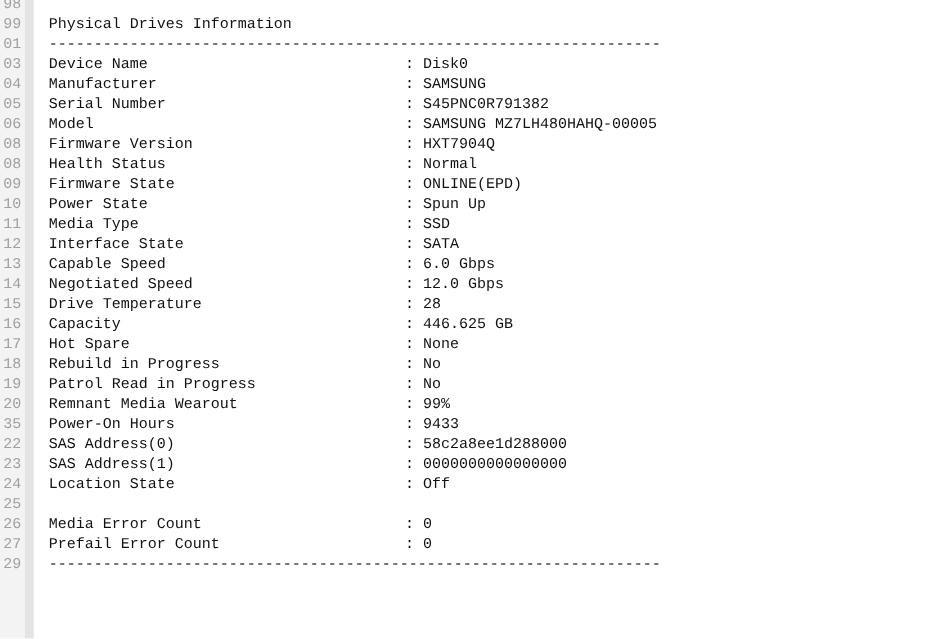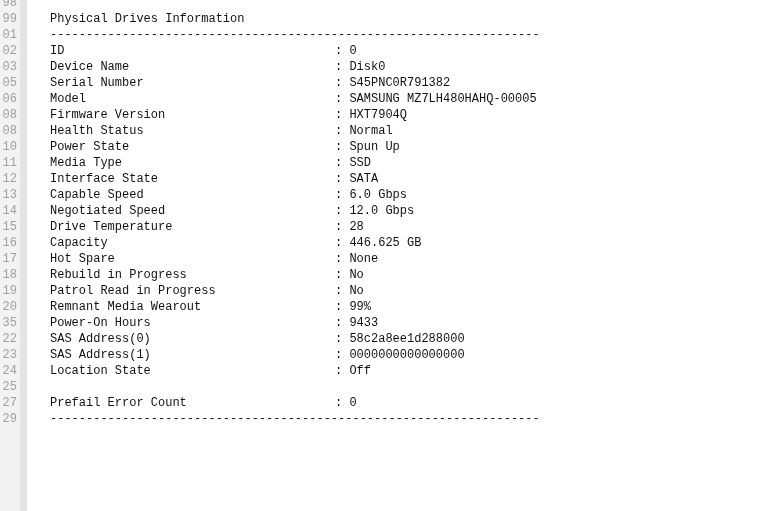--- a/index.html
+++ b/index.html
@@ -49,58 +49,60 @@
     text-align: right;
     color: #a0a0a0;
     overflow: hidden;
   }
   .sepcell {
     flex: 0 0 7px;
     width: 7px;
   }
   .ltext {
     flex: 1 1 auto;
-    padding-left: 23px;
+    padding-left: 12px;
     white-space: pre;
     overflow: hidden;
   }
   .lbl {
     display: inline-block;
     width: 285px;
     white-space: pre;
   }
 </style>
 </head>
 <body>
 
 <div class="screen">
   <div class="gutter-bg"></div>
   <div class="gutter-sep"></div>
   <div class="rows">
       <div class="row"><span class="lnum">98</span><span class="sepcell"></span><span class="ltext"></span></div>
       <div class="row"><span class="lnum">99</span><span class="sepcell"></span><span class="ltext">Physical Drives Information</span></div>
       <div class="row"><span class="lnum">01</span><span class="sepcell"></span><span class="ltext">--------------------------------------------------------------------</span></div>
-      <div class="row"><span class="lnum">02</span><span class="sepcell"></span><span class="ltext"><span class="lbl">ID</span><span>: 0</span></span></div>
       <div class="row"><span class="lnum">03</span><span class="sepcell"></span><span class="ltext"><span class="lbl">Device Name</span><span>: Disk0</span></span></div>
+      <div class="row"><span class="lnum">04</span><span class="sepcell"></span><span class="ltext"><span class="lbl">Manufacturer</span><span>: SAMSUNG</span></span></div>
       <div class="row"><span class="lnum">05</span><span class="sepcell"></span><span class="ltext"><span class="lbl">Serial Number</span><span>: S45PNC0R791382</span></span></div>
       <div class="row"><span class="lnum">06</span><span class="sepcell"></span><span class="ltext"><span class="lbl">Model</span><span>: SAMSUNG MZ7LH480HAHQ-00005</span></span></div>
       <div class="row"><span class="lnum">08</span><span class="sepcell"></span><span class="ltext"><span class="lbl">Firmware Version</span><span>: HXT7904Q</span></span></div>
       <div class="row"><span class="lnum">08</span><span class="sepcell"></span><span class="ltext"><span class="lbl">Health Status</span><span>: Normal</span></span></div>
+      <div class="row"><span class="lnum">09</span><span class="sepcell"></span><span class="ltext"><span class="lbl">Firmware State</span><span>: ONLINE(EPD)</span></span></div>
       <div class="row"><span class="lnum">10</span><span class="sepcell"></span><span class="ltext"><span class="lbl">Power State</span><span>: Spun Up</span></span></div>
       <div class="row"><span class="lnum">11</span><span class="sepcell"></span><span class="ltext"><span class="lbl">Media Type</span><span>: SSD</span></span></div>
       <div class="row"><span class="lnum">12</span><span class="sepcell"></span><span class="ltext"><span class="lbl">Interface State</span><span>: SATA</span></span></div>
       <div class="row"><span class="lnum">13</span><span class="sepcell"></span><span class="ltext"><span class="lbl">Capable Speed</span><span>: 6.0 Gbps</span></span></div>
       <div class="row"><span class="lnum">14</span><span class="sepcell"></span><span class="ltext"><span class="lbl">Negotiated Speed</span><span>: 12.0 Gbps</span></span></div>
       <div class="row"><span class="lnum">15</span><span class="sepcell"></span><span class="ltext"><span class="lbl">Drive Temperature</span><span>: 28</span></span></div>
       <div class="row"><span class="lnum">16</span><span class="sepcell"></span><span class="ltext"><span class="lbl">Capacity</span><span>: 446.625 GB</span></span></div>
       <div class="row"><span class="lnum">17</span><span class="sepcell"></span><span class="ltext"><span class="lbl">Hot Spare</span><span>: None</span></span></div>
       <div class="row"><span class="lnum">18</span><span class="sepcell"></span><span class="ltext"><span class="lbl">Rebuild in Progress</span><span>: No</span></span></div>
       <div class="row"><span class="lnum">19</span><span class="sepcell"></span><span class="ltext"><span class="lbl">Patrol Read in Progress</span><span>: No</span></span></div>
       <div class="row"><span class="lnum">20</span><span class="sepcell"></span><span class="ltext"><span class="lbl">Remnant Media Wearout</span><span>: 99%</span></span></div>
       <div class="row"><span class="lnum">35</span><span class="sepcell"></span><span class="ltext"><span class="lbl">Power-On Hours</span><span>: 9433</span></span></div>
       <div class="row"><span class="lnum">22</span><span class="sepcell"></span><span class="ltext"><span class="lbl">SAS Address(0)</span><span>: 58c2a8ee1d288000</span></span></div>
       <div class="row"><span class="lnum">23</span><span class="sepcell"></span><span class="ltext"><span class="lbl">SAS Address(1)</span><span>: 0000000000000000</span></span></div>
       <div class="row"><span class="lnum">24</span><span class="sepcell"></span><span class="ltext"><span class="lbl">Location State</span><span>: Off</span></span></div>
       <div class="row"><span class="lnum">25</span><span class="sepcell"></span><span class="ltext"></span></div>
+      <div class="row"><span class="lnum">26</span><span class="sepcell"></span><span class="ltext"><span class="lbl">Media Error Count</span><span>: 0</span></span></div>
       <div class="row"><span class="lnum">27</span><span class="sepcell"></span><span class="ltext"><span class="lbl">Prefail Error Count</span><span>: 0</span></span></div>
       <div class="row"><span class="lnum">29</span><span class="sepcell"></span><span class="ltext">--------------------------------------------------------------------</span></div>
     </div>
 </div>
 
 </body></html>

